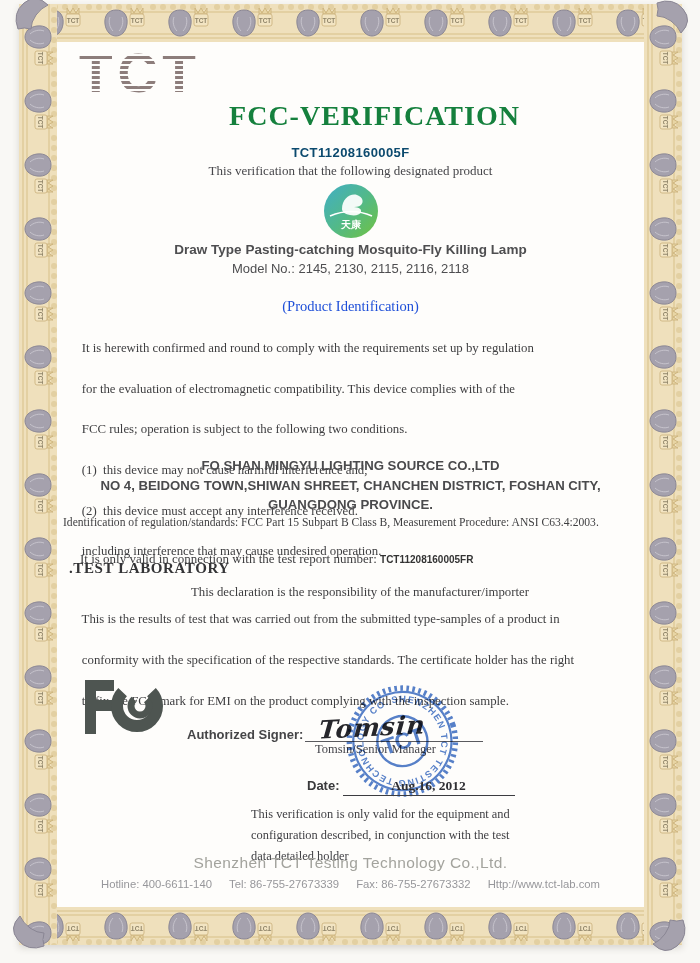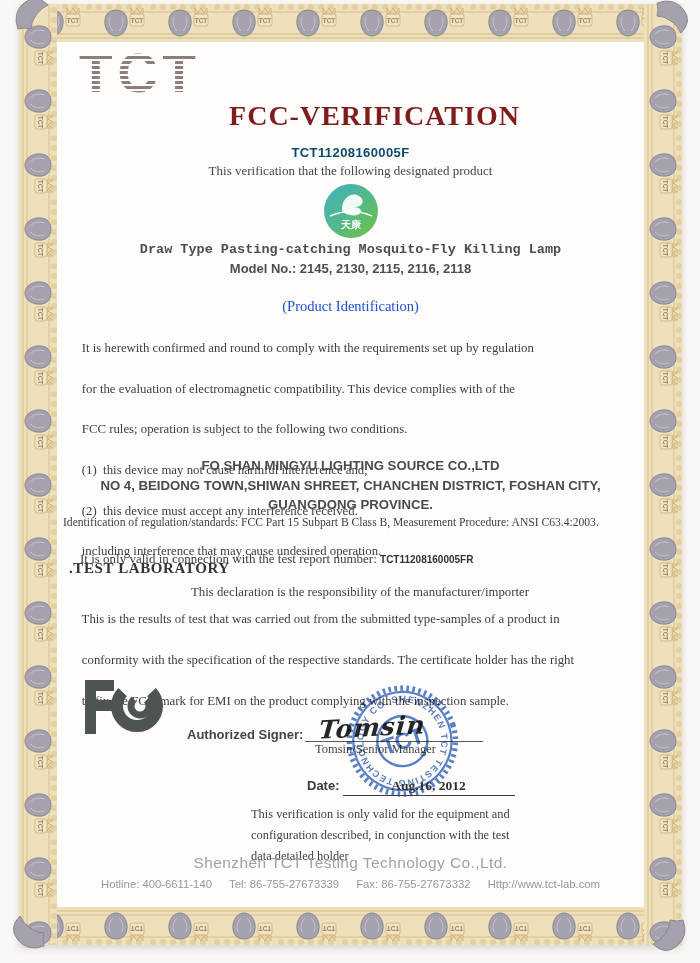--- a/index.html
+++ b/index.html
@@ -29,26 +29,26 @@
   .sans{font-family:"Liberation Sans", sans-serif;}
   .brand{
     left:60px;top:42px;font-family:"Liberation Sans",sans-serif;
     font-weight:800;font-size:55px;line-height:1;letter-spacing:5px;
     color:#8d7d7b;
   }
   .brand::after{
     content:"";position:absolute;inset:0;
     background:repeating-linear-gradient(to bottom,transparent 0 3px,#fefdfb 3px 5px);
   }
-  .title{top:96px;font-size:28px;font-weight:bold;letter-spacing:1px;color:#7f1d1d;padding-left:48px;}
+  .title{top:96px;font-size:28px;font-weight:bold;letter-spacing:1px;color:#15803d;padding-left:48px;}
   .certno{top:141px;font-size:13px;font-weight:bold;color:#0c4a6e;letter-spacing:.4px;}
   .intro{top:159px;font-size:13px;color:#46464a;}
   .plogo{top:179px;}
-  .pname{top:238px;font-size:13.5px;font-weight:bold;color:#4e4e50;font-family:Liberation Mono, monospace;}
-  .model{top:257px;font-size:13px;font-weight:bold;color:#4e4e50;}
+  .pname{top:238px;font-size:13.5px;font-weight:bold;color:#4e4e50;}
+  .model{top:257px;font-size:13px;font-weight:normal;color:#4e4e50;}
   .pid-head{top:294px;font-size:14.5px;color:#1d4ed8;}
   .para{left:50px;top:314px;font-size:12.8px;line-height:20.3px;white-space:pre;}
   .para .indent{display:block;margin-left:122px;}
   .mfr{top:452px;font-weight:bold;font-size:13.2px;line-height:19.5px;color:#4a4a4c;}
   .reg{left:44px;top:512px;font-size:11.6px;color:#3e3e40;white-space:pre;}
   .report{left:48px;top:531px;font-size:13px;white-space:pre;}
   .report b{font-family:"Liberation Sans",sans-serif;font-size:10px;color:#333;}
   .tl-head{left:50px;top:556px;font-size:15px;font-weight:bold;letter-spacing:.6px;color:#343436;}
   .tl-para{left:50px;top:584px;font-size:12.8px;line-height:20.5px;white-space:pre;}
   .fcc{left:58px;top:672px;}

